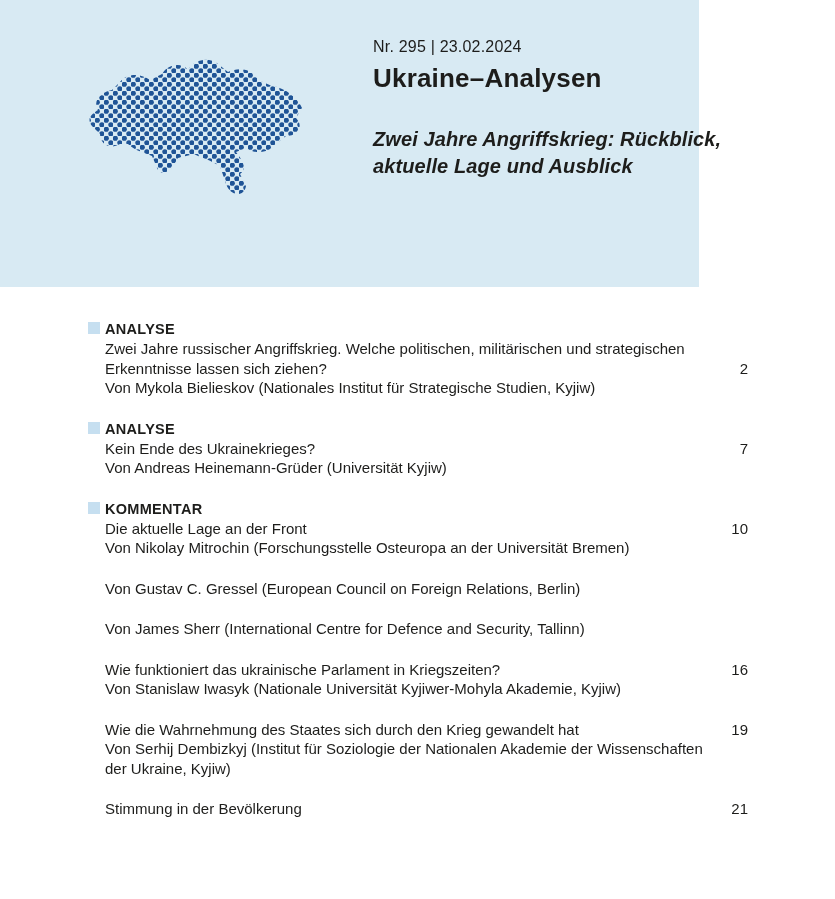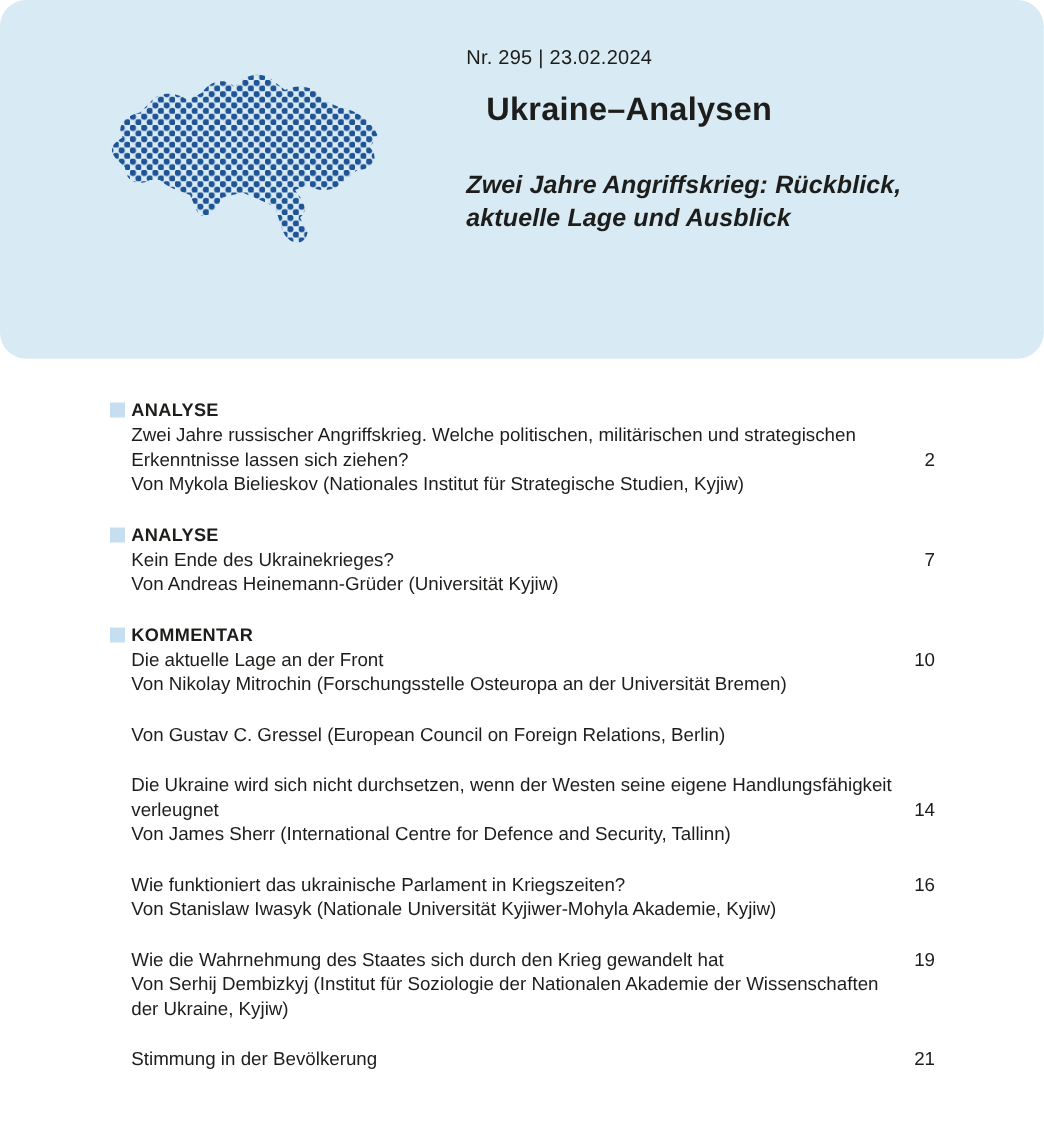--- a/index.html
+++ b/index.html
@@ -9,24 +9,23 @@
     height: 899px;
     background: #ffffff;
     font-family: "Liberation Sans", sans-serif;
     color: #1d1d1b;
     overflow: hidden;
   }
 
   
   .band {
     position: relative;
-    width: 835px;
+    width: 699px;
     height: 287px;
     background: #d8eaf3;
-    border-radius: 21px;
   }
   .map-logo {
     position: absolute;
     left: 68px;
     top: 46px;
     width: 250px;
     height: 168px;
   }
   .head-text {
     position: absolute;
@@ -36,21 +35,21 @@
   }
   .issue {
     font-size: 16px;
     letter-spacing: 0.2px;
     margin: 0 0 7px 0;
   }
   .pub-title {
     font-size: 26px;
     font-weight: bold;
     letter-spacing: 0.2px;
-    margin: 16px;
+    margin: 0;
     line-height: 30px;
   }
   .issue-subtitle {
     margin: 33px 0 0 0;
     font-size: 20px;
     font-weight: bold;
     line-height: 27px;
     white-space: pre-line;
     letter-spacing: 0.1px;
     font-style: italic;
@@ -192,25 +191,20 @@
         <div class="page-num">10</div>
       </div>
       <div class="entry-author">Von Nikolay Mitrochin (Forschungsstelle Osteuropa an der Universität Bremen)</div>
     </section>
 
     <section class="entry">
       <div class="entry-author">Von Gustav C. Gressel (European Council on Foreign Relations, Berlin)</div>
     </section>
 
     <section class="entry">
-      <div class="title-row">
-        <div class="entry-title">Die Ukraine wird sich nicht durchsetzen, wenn der Westen seine eigene Handlungsfähigkeit
-verleugnet</div>
-        <div class="page-num">14</div>
-      </div>
       <div class="entry-author">Von James Sherr (International Centre for Defence and Security, Tallinn)</div>
     </section>
 
     <section class="entry">
       <div class="title-row">
         <div class="entry-title">Wie funktioniert das ukrainische Parlament in Kriegszeiten?</div>
         <div class="page-num">16</div>
       </div>
       <div class="entry-author">Von Stanislaw Iwasyk (Nationale Universität Kyjiwer-Mohyla Akademie, Kyjiw)</div>
     </section>

